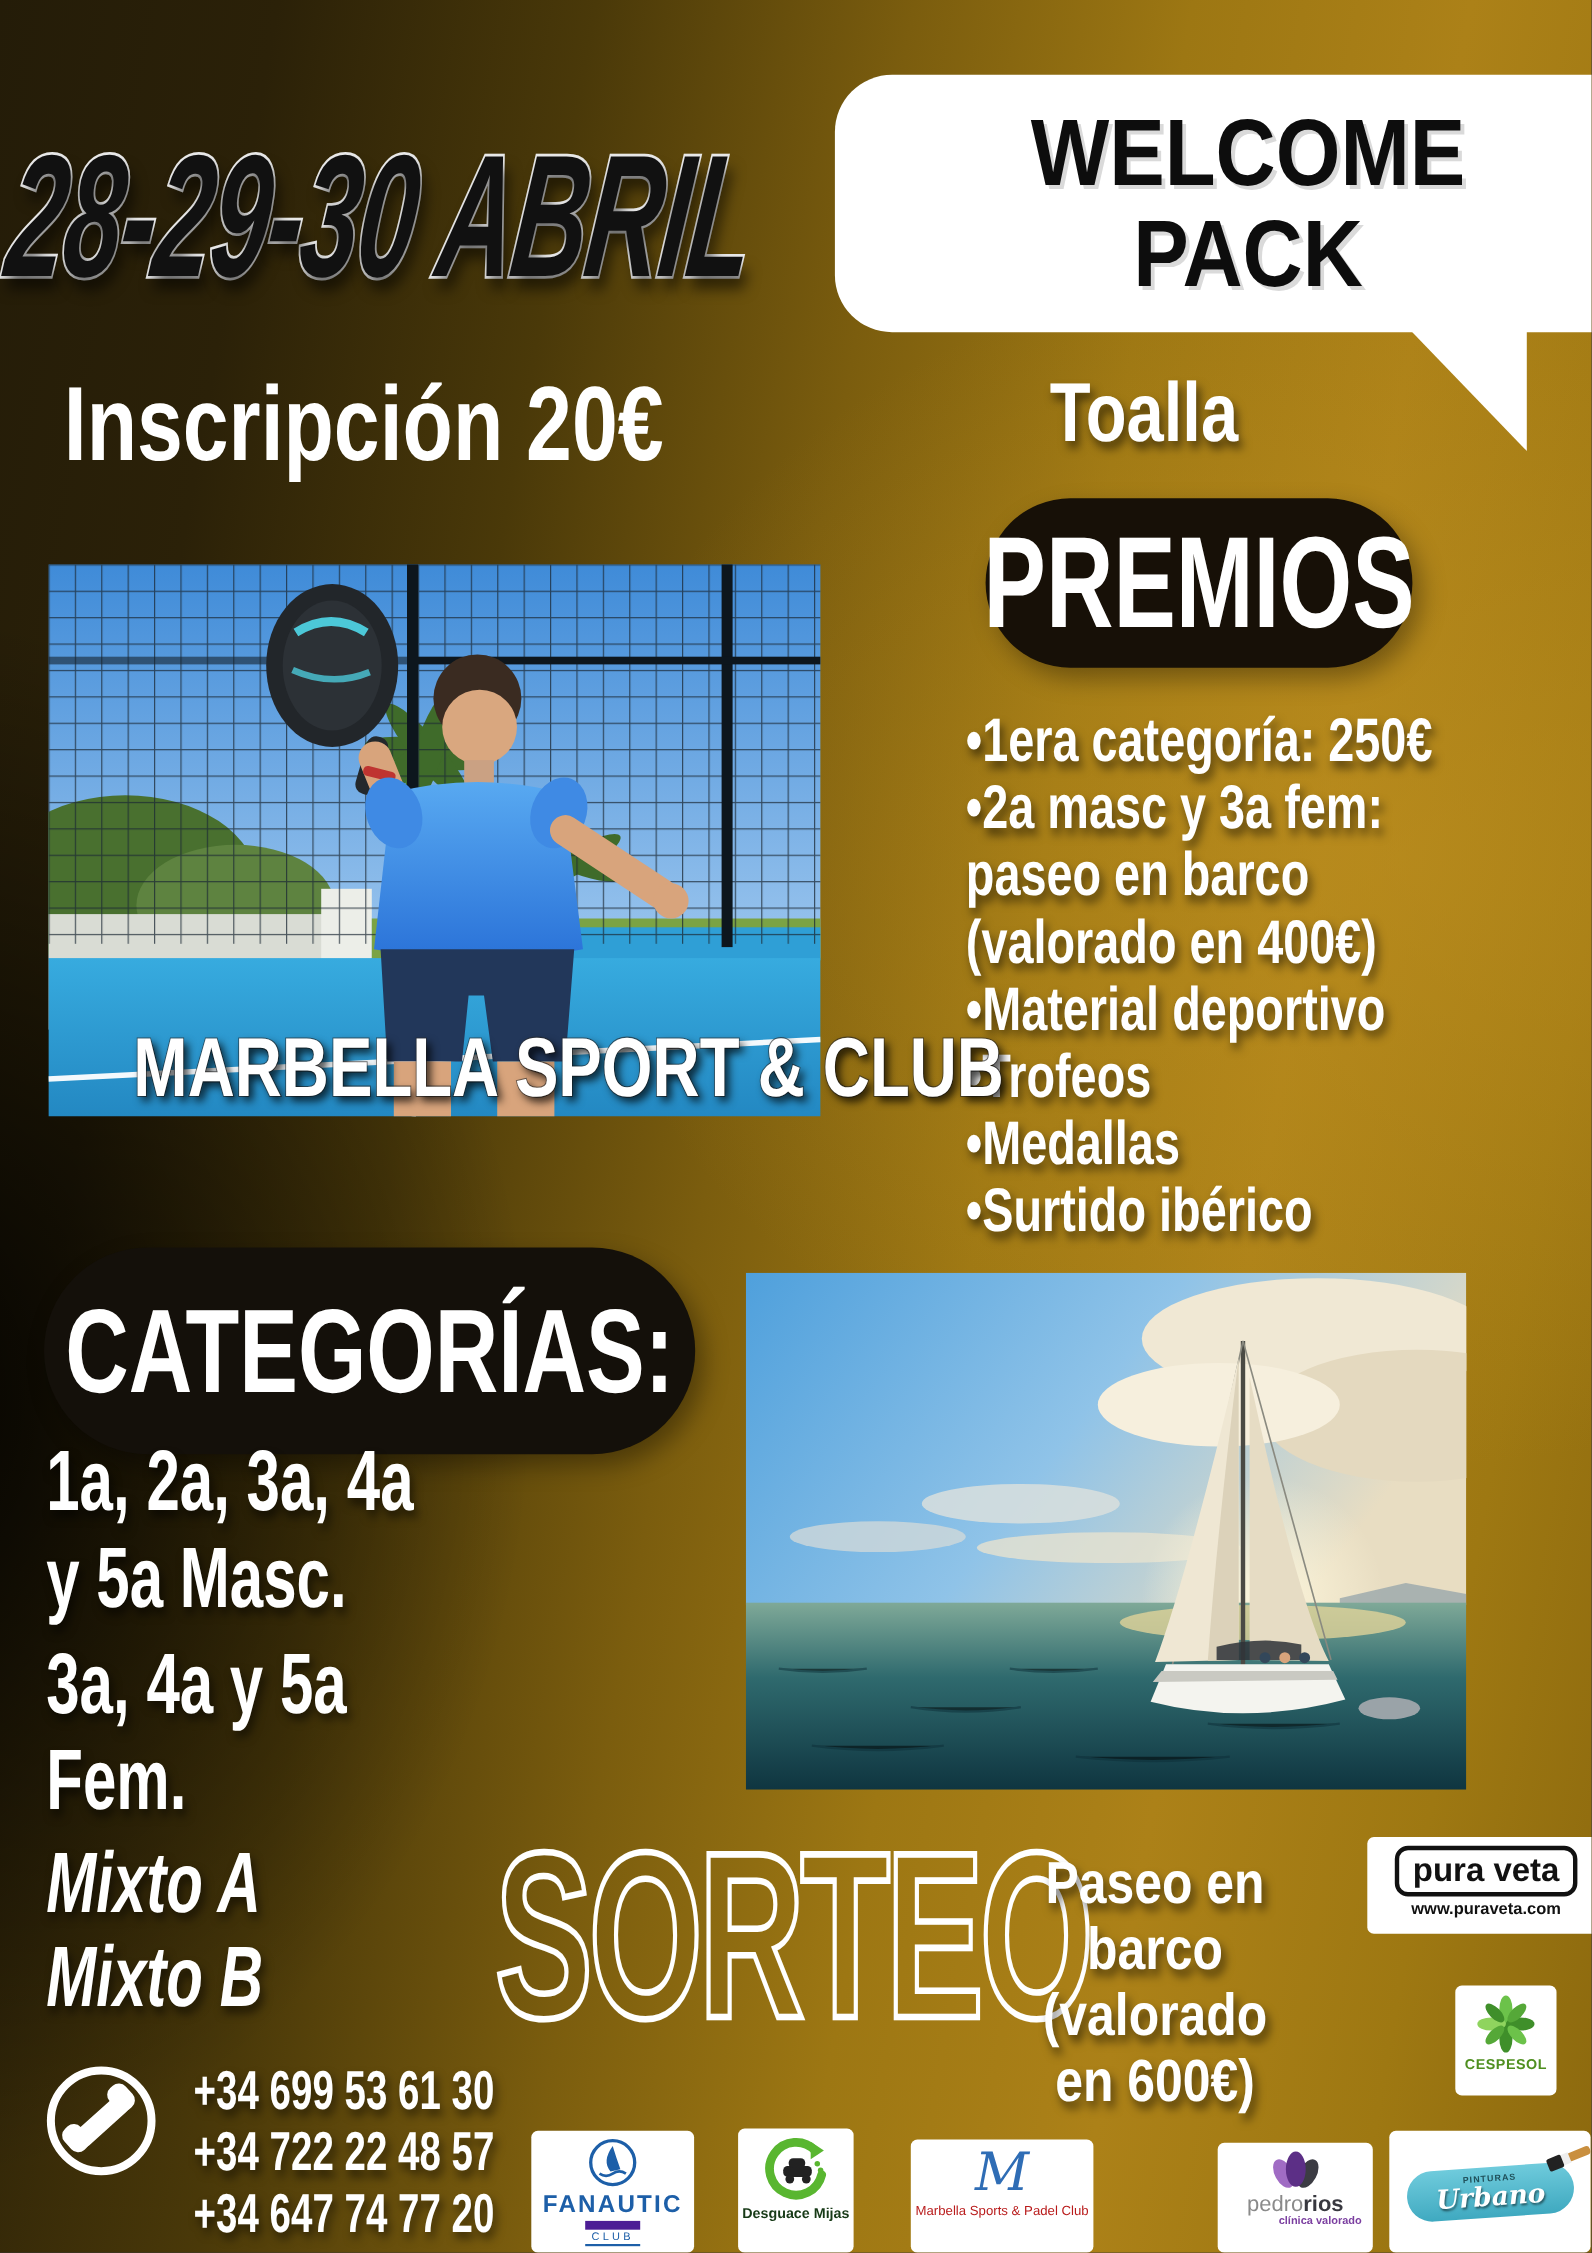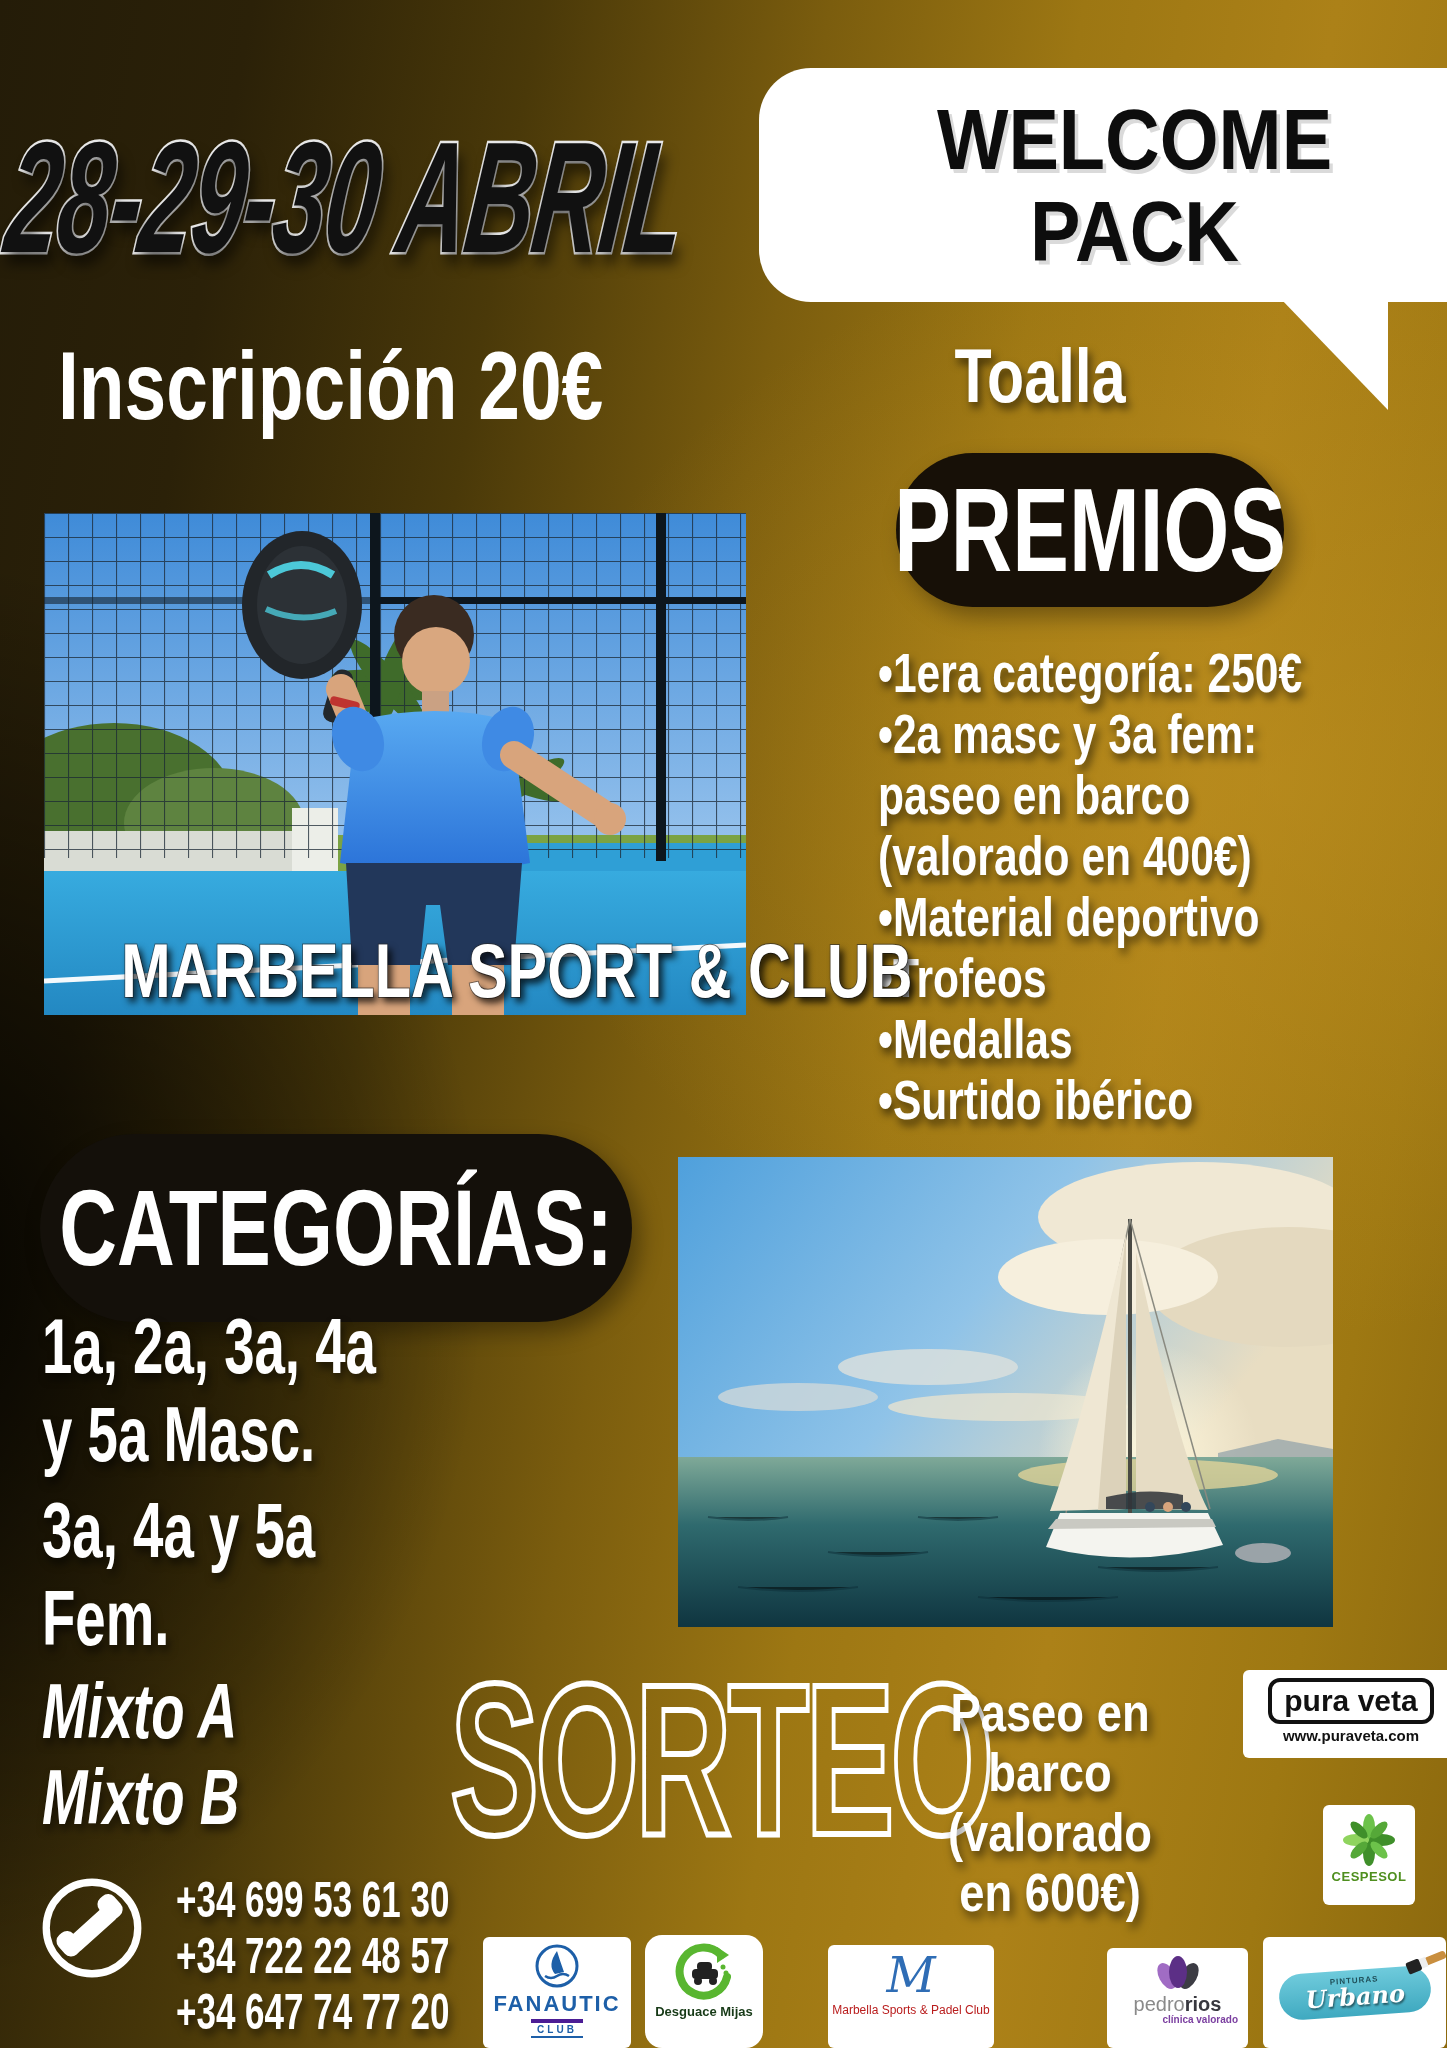--- a/index.html
+++ b/index.html
@@ -69,22 +69,22 @@
     transform:scaleX(.70);transform-origin:left top;}
   
   .card{background:#fff;border-radius:6px;display:flex;flex-direction:column;align-items:center;justify-content:flex-start;overflow:hidden;}
   .puraveta{left:1243px;top:1670px;width:216px;height:88px;padding-top:8px;}
   .pv-frame{border:4px solid #111;border-radius:12px;padding:2px 12px;font-size:30px;font-weight:800;color:#111;line-height:34px;}
   .pv-url{font-size:15px;font-weight:bold;color:#111;margin-top:3px;}
   .cespesol{left:1323px;top:1805px;width:92px;height:100px;padding-top:8px;}
   .ces-label{font-size:13px;font-weight:bold;color:#4f8f1f;letter-spacing:.5px;margin-top:2px;}
   .fanautic{left:483px;top:1937px;width:148px;height:111px;padding-top:6px;}
   .fan-name{font-size:22px;font-weight:800;color:#1d5fa8;letter-spacing:2px;margin-top:2px;}
-  .fan-sub{font-size:10px;font-weight:bold;color:#1d5fa8;letter-spacing:3px;border-top:4px solid #4c1d95;border-bottom:2px solid #1d5fa8;padding:1px 6px;margin-top:2px;}
-  .desguace{left:645px;top:1935px;width:118px;height:113px;padding-top:8px;border-radius:17px;}
+  .fan-sub{font-size:10px;font-weight:normal;color:#1d5fa8;letter-spacing:3px;border-top:8px solid #4c1d95;border-bottom:2px solid #1d5fa8;padding:1px 6px;margin-top:2px;}
+  .desguace{left:671px;top:1935px;width:105px;height:113px;padding-top:8px;}
   .des-name{font-size:13px;font-weight:bold;color:#173a17;margin-top:3px;}
   .marbella{left:828px;top:1945px;width:166px;height:103px;padding-top:4px;}
   .mar-m{font-family:"DejaVu Serif","Liberation Serif",serif;font-style:italic;font-size:48px;color:#2f6db5;line-height:52px;}
   .mar-name{font-size:12px;color:#b91c1c;margin-top:2px;}
   .pedrorios{left:1107px;top:1948px;width:141px;height:100px;padding-top:6px;}
   .ped-name{font-size:20px;line-height:20px;margin-top:2px;color:#8a8a8a;}
   .ped-name b{color:#38383f;font-weight:800;}
   .ped-sub{font-size:10px;font-weight:bold;color:#7b3fa0;align-self:flex-end;margin-right:10px;}
   .urbano{left:1263px;top:1937px;width:183px;height:111px;justify-content:center;}
   .urb-blob{position:relative;width:152px;height:46px;border-radius:24px;transform:rotate(-4deg);

